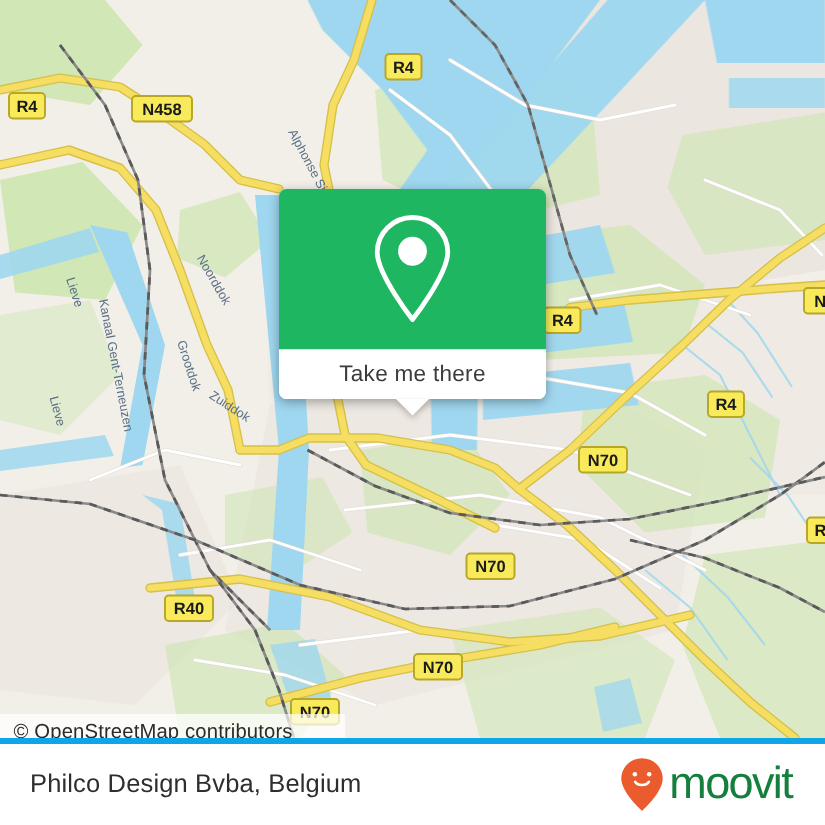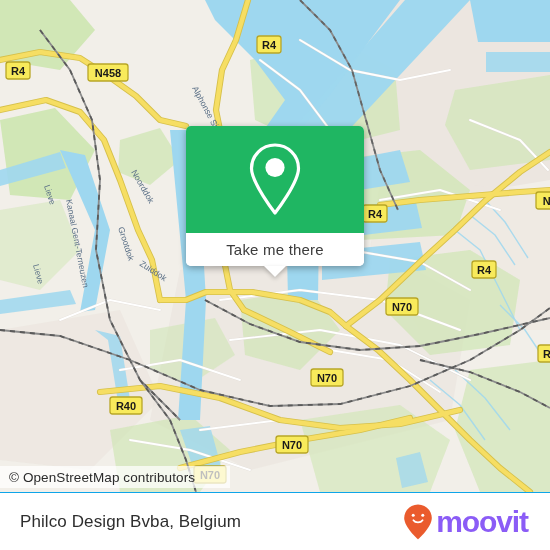--- a/index.html
+++ b/index.html
@@ -9,21 +9,21 @@
     background:#ffffff;
   }
   #app{position:relative;width:550px;height:550px;overflow:hidden;background:#fff;}
 
   
   #map{position:absolute;left:0;top:0;width:550px;height:492px;overflow:hidden;background:#f2efe9;}
   #mapsvg{position:absolute;left:0;top:0;}
 
   
   #attrib{
-    position:absolute;left:0;top:466px;width:230px;height:22px;
+    position:absolute;left:0;top:476px;width:230px;height:22px;
     background:rgba(255,255,255,.72);
     display:flex;align-items:center;
     font-size:13.5px;color:#2b2b2b;letter-spacing:.1px;
     padding-left:9px;box-sizing:border-box;
   }
 
   
   #card{
     position:absolute;left:186px;top:126px;width:178px;height:140px;
     border-radius:5px;background:#ffffff;
@@ -47,29 +47,29 @@
     width:0;height:0;
     border-left:11px solid transparent;
     border-right:11px solid transparent;
     border-top:11px solid #ffffff;
     filter:drop-shadow(0 2px 2px rgba(0,0,0,.22));
   }
 
   
   #footer{
     position:absolute;left:0;top:492px;width:550px;height:58px;
-    background:#ffffff;border-top:1px solid #0ea5e9;
+    background:#ffffff;border-top:4px solid #0ea5e9;
     display:flex;align-items:center;justify-content:space-between;
     box-sizing:border-box;padding:0 22px 0 20px;
   }
   #footer-title{font-size:17px;color:#2e2e2e;letter-spacing:.1px;}
   #brand{display:flex;align-items:center;gap:2px;}
   #brand-word{
-    font-size:30px;color:#8b5cf6;letter-spacing:-1.1px;
-    font-weight:700;line-height:1;margin-left:1px;
+    font-size:30px;color:#15803d;letter-spacing:-1.1px;
+    font-weight:400;line-height:1;margin-left:1px;
   }
 </style>
 </head>
 <body>
 
 <div id="app">
 
   <div id="map">
     <svg id="mapsvg" width="550" height="492" viewBox="0 0 550 492">
       <defs>

